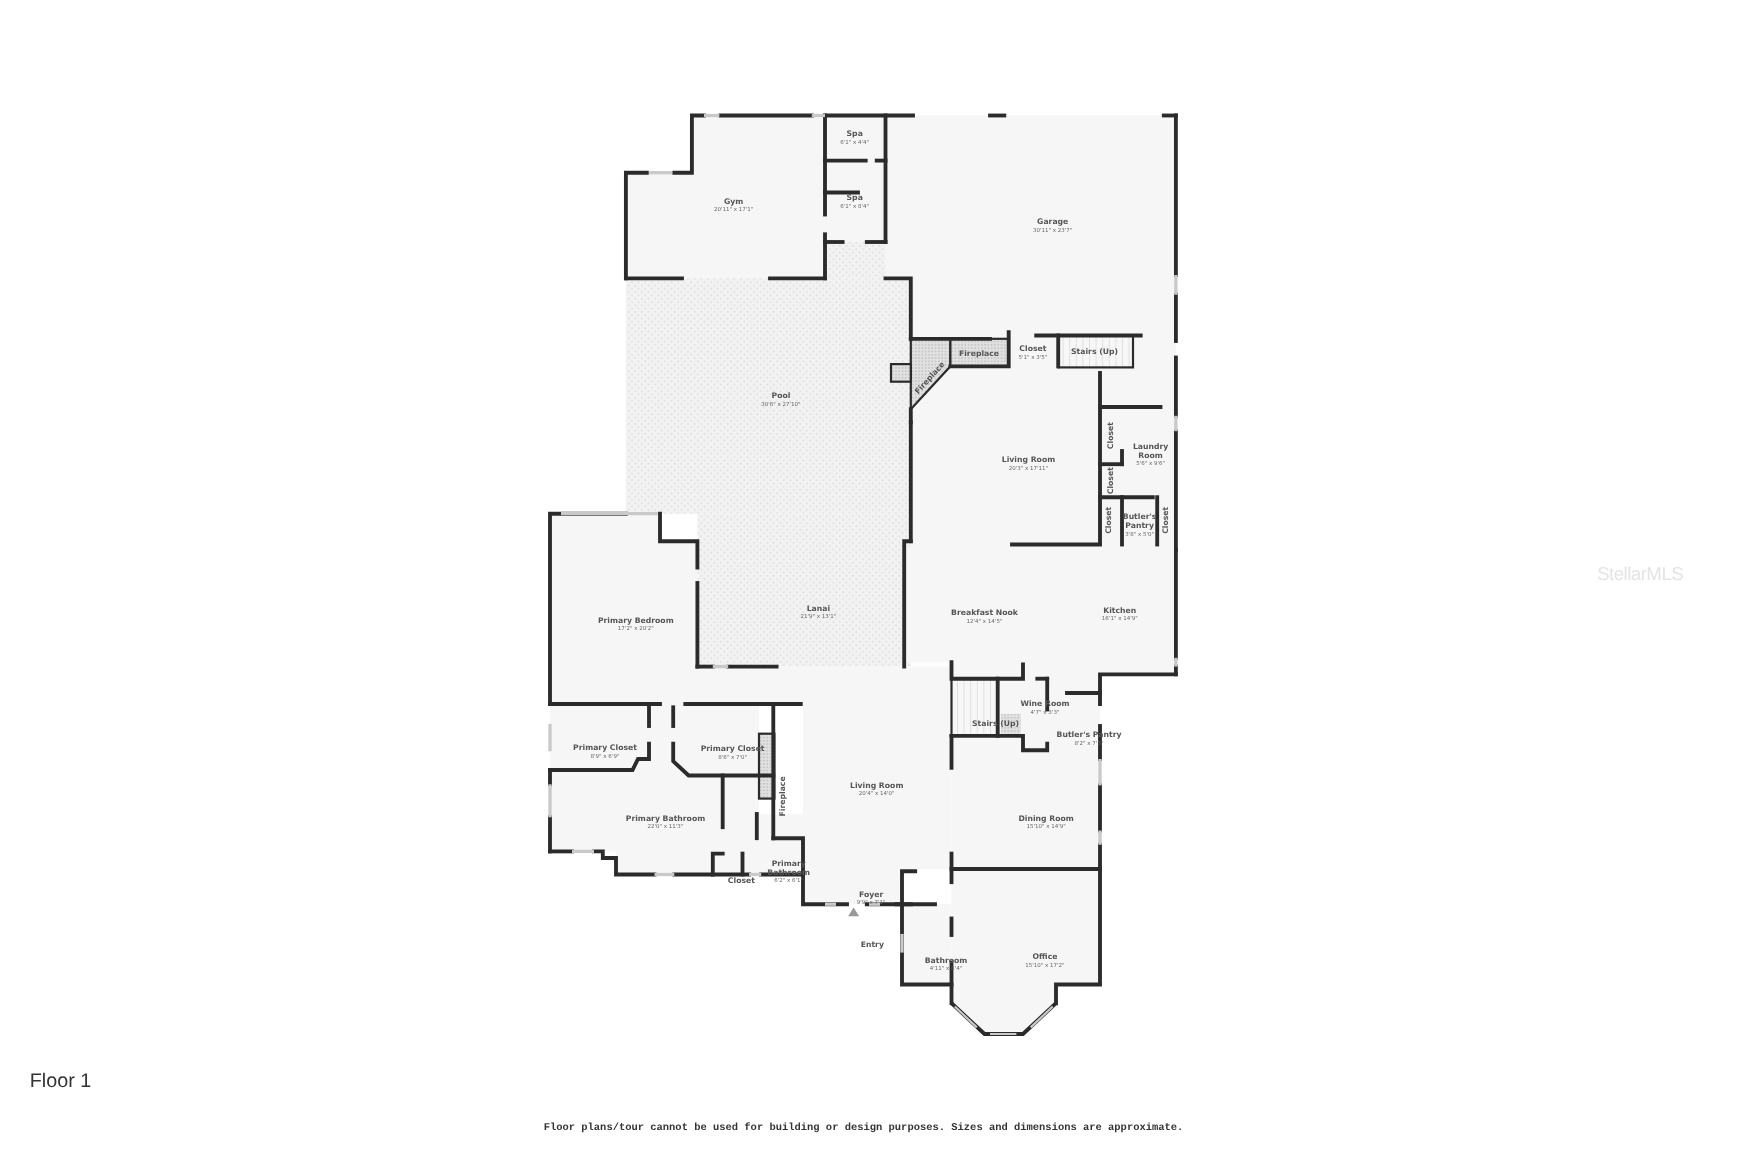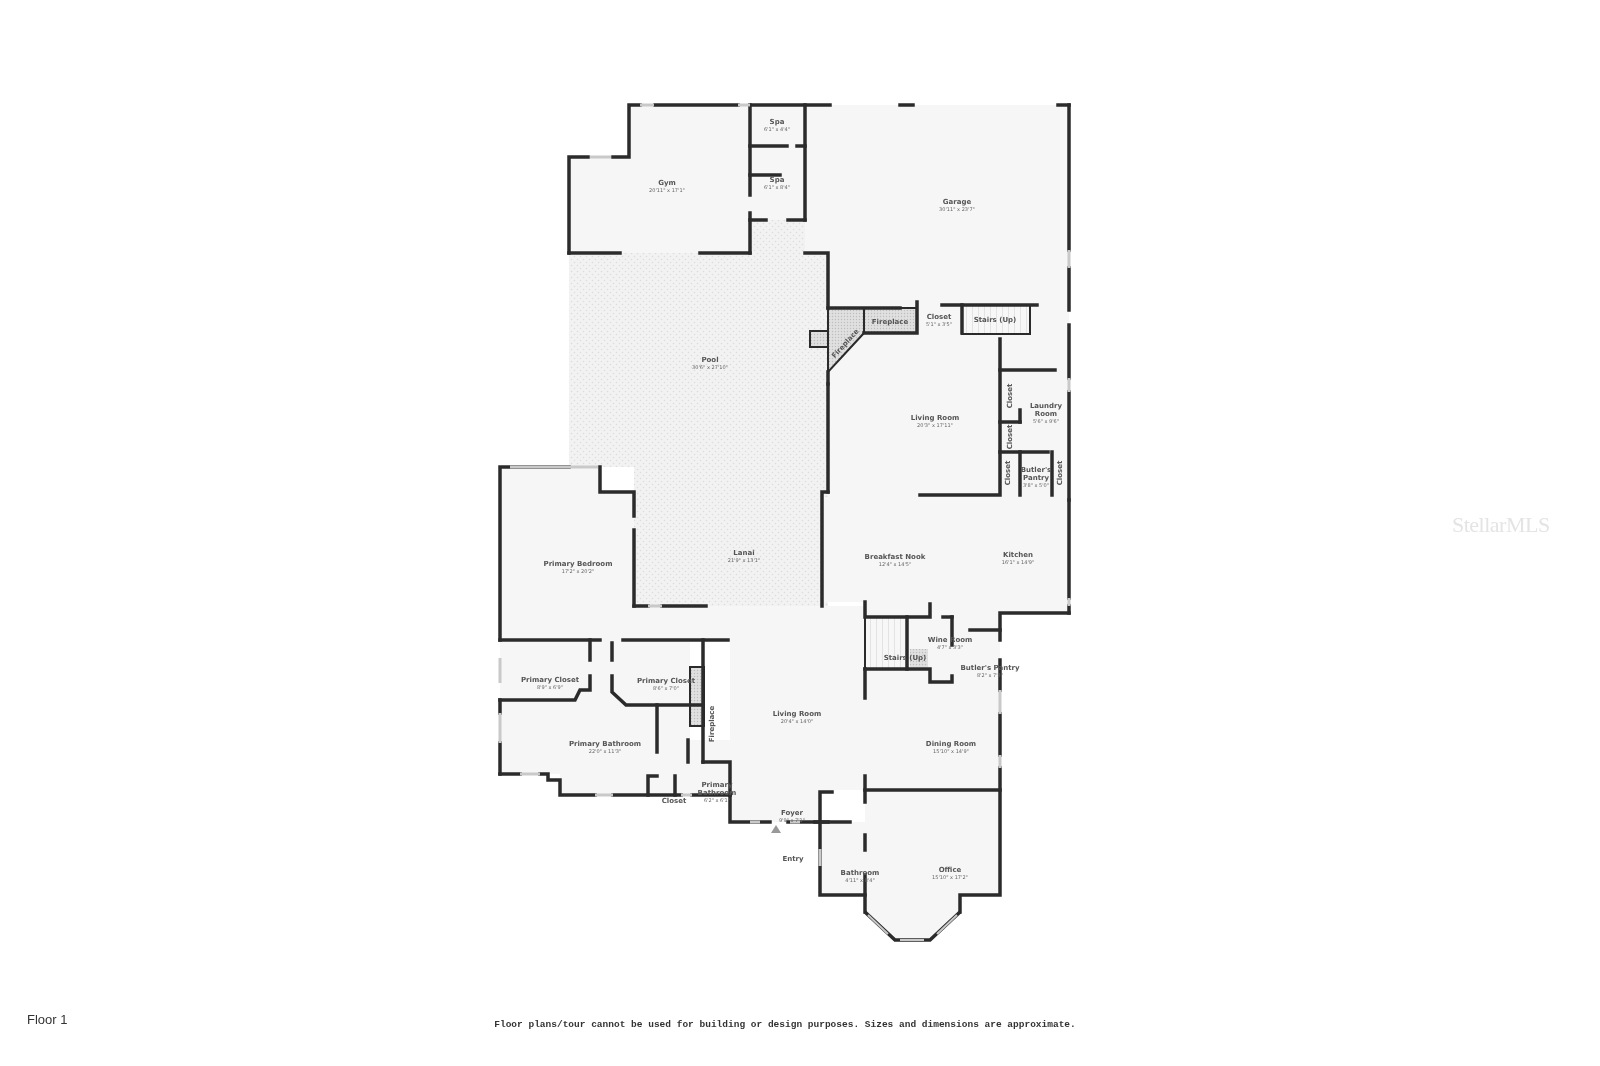--- a/index.html
+++ b/index.html
@@ -1,22 +1,22 @@
 <!DOCTYPE html>
 <html><head>
 <meta charset="utf-8">
 <style>
   html, body { margin: 0; padding: 0; background: #ffffff; }
   body { width: 1600px; height: 1066px; position: relative; overflow: hidden; font-family: "Liberation Sans", sans-serif; }
   #plan { position: absolute; left: 0; top: 0; width: 1600px; height: 1066px; }
   .room-name { font-family: "DejaVu Sans", sans-serif; font-size: 7px; fill: #555; text-anchor: middle; font-weight: bold; }
   .room-dim { font-family: "DejaVu Sans", sans-serif; font-size: 5px; fill: #666; text-anchor: middle; }
-  .floor-label { position: absolute; left: 27px; top: 1012px; font-size: 13px; color: #333; font-family: "Liberation Sans", sans-serif; }
+  .floor-label { position: absolute; left: 27px; top: 972px; font-size: 18px; color: #333; font-family: "Liberation Sans", sans-serif; }
   .disclaimer { position: absolute; left: 0; width: 1570px; top: 1019px; text-align: center; font-size: 9.5px; font-weight: bold; color: #333; font-family: Liberation Mono, monospace; }
-  .watermark { position: absolute; left: 1452px; top: 512px; font-size: 22px; color: #e4e4e4; font-family: Liberation Serif, serif; letter-spacing: -0.5px; }
+  .watermark { position: absolute; left: 1452px; top: 512px; font-size: 17px; color: #e4e4e4; font-family: Liberation Sans, sans-serif; letter-spacing: -0.5px; }
 </style>
 </head>
 <body>
 
 <svg id="plan" viewBox="0 0 1600 1066" xmlns="http://www.w3.org/2000/svg">
   <defs>
     <pattern id="patio" width="6" height="6" patternUnits="userSpaceOnUse">
       <rect width="6" height="6" fill="#f2f2f2"></rect>
       <circle cx="1.5" cy="1.5" r="0.8" fill="#dcdcdc"></circle>
       <circle cx="4.5" cy="4.5" r="0.8" fill="#dcdcdc"></circle>

